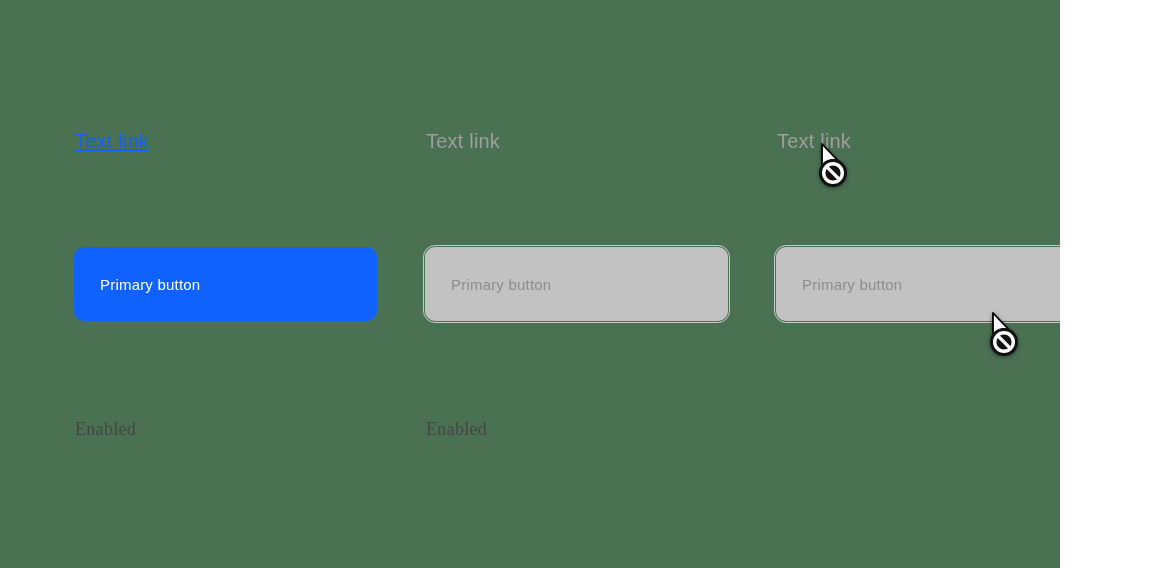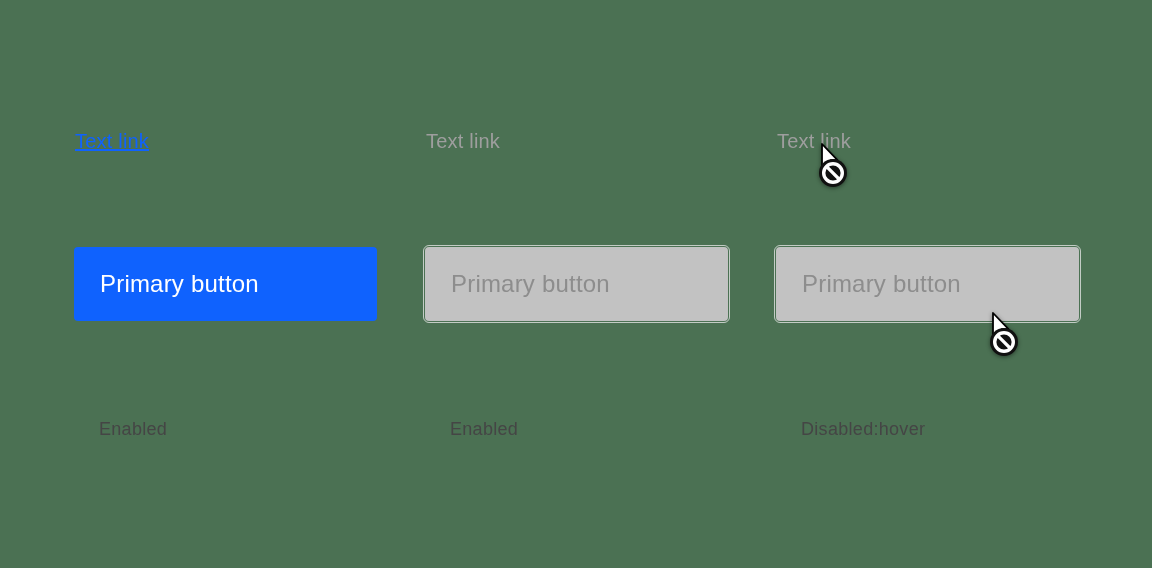--- a/index.html
+++ b/index.html
@@ -1,18 +1,18 @@
 <!DOCTYPE html>
 <html><head>
 <meta charset="utf-8">
 <style>
   html,body{margin:0;padding:0;}
   .canvas{
     position:relative;
-    width:1152px;height:568px;
+    width:1060px;height:568px;
     background:#4b7153;
     overflow:hidden;
     font-family:"Liberation Sans","DejaVu Sans",sans-serif;
   }
   .col{position:absolute;top:0;height:568px;width:310px;}
   .col-0{left:74px;}
   .col-1{left:425px;}
   .col-2{left:776px;}
 
   .text-link{
@@ -23,37 +23,37 @@
   }
   .col-0 .text-link{color:#0f62fe;}
   .col-1 .text-link,.col-2 .text-link{color:#9e9e9e;}
 
   .primary-btn{
     position:absolute;top:247px;left:0;
     width:303px;height:74px;
     display:flex;align-items:center;
     padding:0 0 0 26px;box-sizing:border-box;
     font-family:"Liberation Sans","DejaVu Sans",sans-serif;
-    font-size:24px;letter-spacing:.2px;
-    border:none;border-radius:4px;text-align:left;
+    font-size:15px;letter-spacing:.2px;
+    border:none;border-radius:10px;text-align:left;
   }
   .col-0 .primary-btn{
     background:#0f62fe;color:#ffffff;
   }
   .col-1 .primary-btn,.col-2 .primary-btn{
     background:#c2c2c2;color:#8d8d8d;
     outline:1px solid rgba(235,235,235,.75);
     outline-offset:1px;
   }
 
   .caption{
     position:absolute;top:419px;left:1px;
-    font-family:Liberation Sans, sans-serif;
+    font-family:Liberation Serif, serif;
     font-size:18px;color:#454545;
-    letter-spacing:.3px;white-space:pre;margin-left:24px;
+    letter-spacing:.3px;white-space:pre;
   }
 
   .cursor{
     position:absolute;width:40px;height:52px;
     filter:drop-shadow(0 1px 2px rgba(0,0,0,.45));
     pointer-events:none;
   }
   .cursor-1{left:813px;top:143px;}
   .cursor-2{left:984px;top:312px;}
 </style>
@@ -70,21 +70,20 @@
 
   <div class="col col-1">
     <span class="text-link">Text link</span>
     <button class="primary-btn" disabled="">Primary button</button>
     <div class="caption">Enabled</div>
   </div>
 
   <div class="col col-2">
     <span class="text-link">Text link</span>
     <button class="primary-btn" disabled="">Primary button</button>
-    <div class="caption">Disabled:hover</div>
   </div>
 
   <svg class="cursor cursor-1" viewBox="0 0 40 52">
     <path d="M9 1 L9 23.5 L14.2 18.6 L18 26.8 L21.6 25.1 L17.9 17.1 L24.5 17.1 Z" fill="#ffffff" stroke="#000000" stroke-width="1.8" stroke-linejoin="round"></path>
     <circle cx="20" cy="30" r="14" fill="#111111"></circle>
     <circle cx="20" cy="30" r="9.3" fill="none" stroke="#ffffff" stroke-width="3.4"></circle>
     <line x1="13.4" y1="23.4" x2="26.6" y2="36.6" stroke="#ffffff" stroke-width="3.4"></line>
   </svg>
 
   <svg class="cursor cursor-2" viewBox="0 0 40 52">

